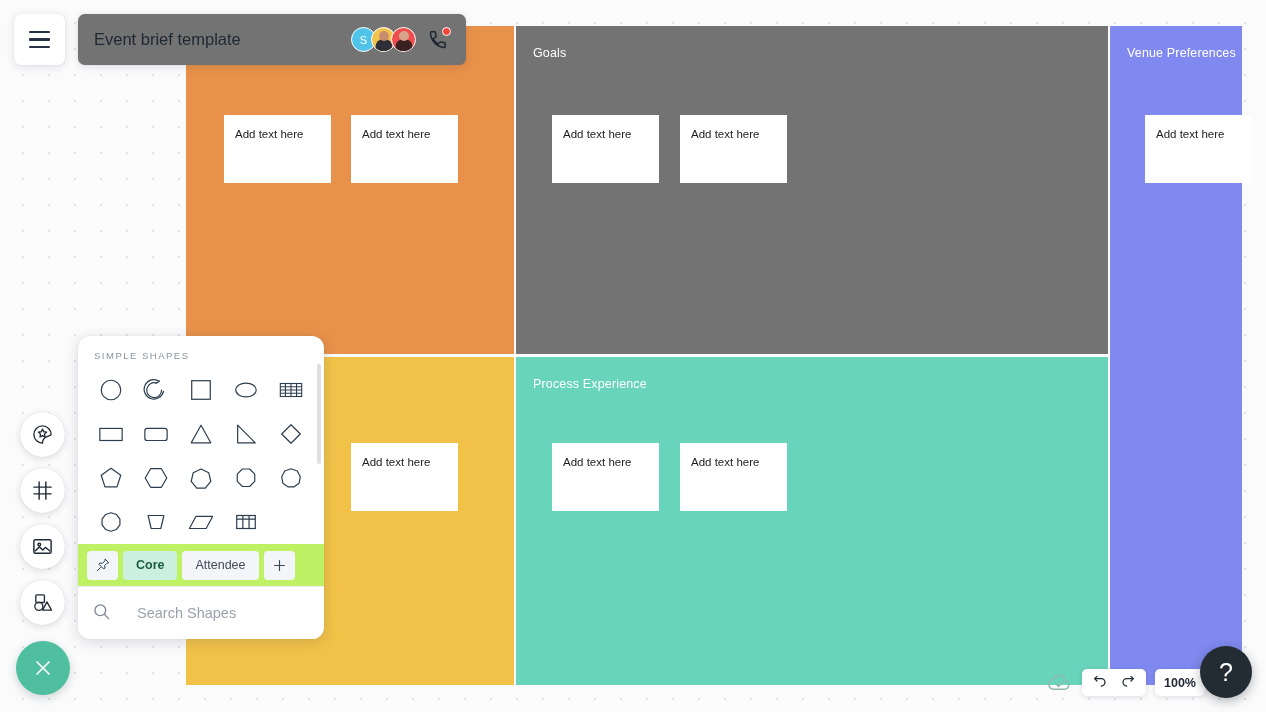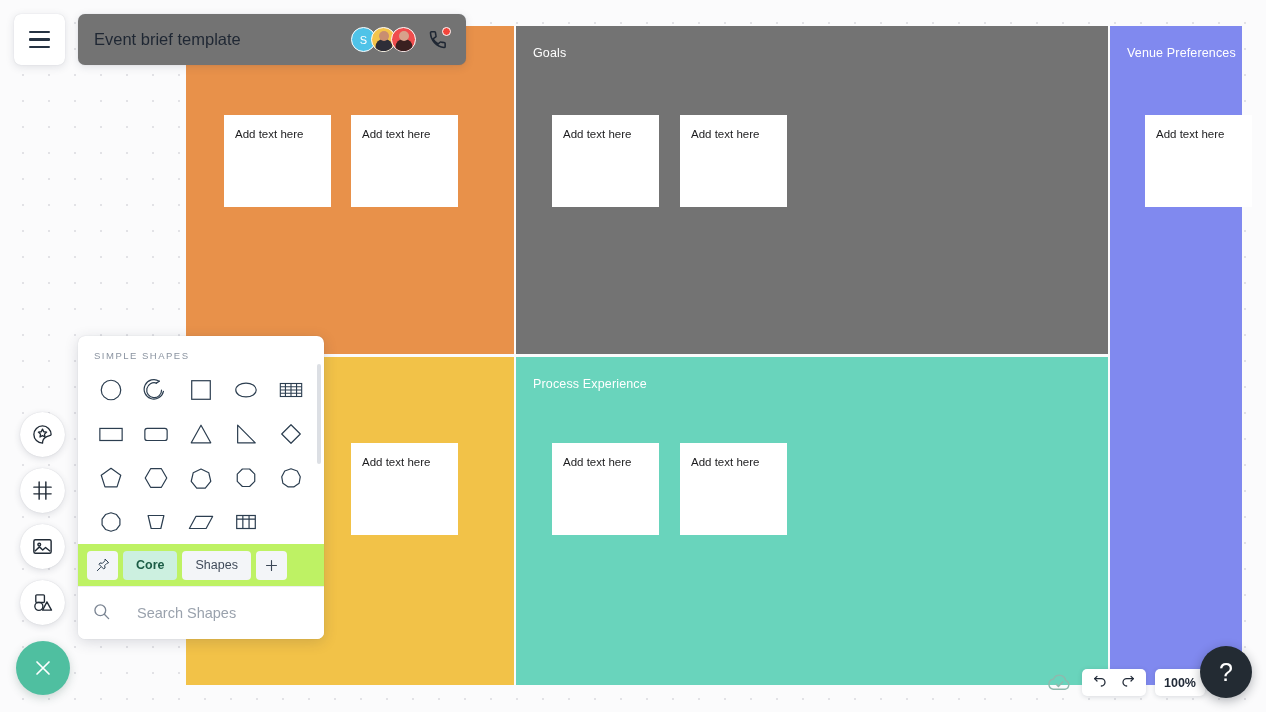--- a/index.html
+++ b/index.html
@@ -48,21 +48,21 @@
   #panel-orange  { left: 186px; top: 26px;  width: 328px; height: 328px; }
   #panel-yellow  { left: 186px; top: 357px; width: 328px; height: 328px; }
   #panel-teal    { left: 516px; top: 26px;  width: 592px; height: 328px; }
   #panel-mint    { left: 516px; top: 357px; width: 592px; height: 328px; }
   #panel-purple  { left: 1110px; top: 26px; width: 132px; height: 659px; }
 
   
   .note {
     position: absolute;
     width: 107px;
-    height: 92px;
+    height: 68px;
     background: #ffffff;
     padding: 12px 11px;
     font-size: 11.5px;
     color: #1d1d1f;
     line-height: 1.3;
     cursor: default;
   }
 
   
   #titlebar {
@@ -182,21 +182,21 @@
     z-index: 26;
     cursor: pointer;
   }
 
   
   #shapes-panel {
     position: absolute;
     left: 78px; top: 336px;
     width: 246px; height: 303px;
     background: #ffffff;
-    border-radius: 7px;
+    border-radius: 12px;
     box-shadow: 0 3px 14px rgba(40,50,70,.17), 0 0 1px rgba(40,50,70,.2);
     z-index: 28;
     display: flex;
     flex-direction: column;
     overflow: hidden;
   }
   #shapes-scroll {
     flex: 1;
     position: relative;
     overflow: hidden;
@@ -525,21 +525,21 @@
     </div>
 
     <div id="shape-tabs">
       <div class="tab-chip icon-chip">
         <svg width="16" height="16" viewBox="0 0 24 24" fill="none" stroke="#2c3e50" stroke-width="1.5" stroke-linecap="round" stroke-linejoin="round">
           <path d="M15.5 3.5l5 5-2.6 1-3.4 3.4.6 3.6-2.3 1.3-6.6-6.6 1.3-2.3 3.6.6 3.4-3.4z"></path>
           <path d="M8.2 15.8L3.5 20.5"></path>
         </svg>
       </div>
       <div class="tab-chip active">Core</div>
-      <div class="tab-chip">Shapes</div>
+      <div class="tab-chip">Attendee</div>
       <div class="tab-chip icon-chip">
         <svg width="17" height="17" viewBox="0 0 24 24" fill="none" stroke="#3b4756" stroke-width="1.6" stroke-linecap="round">
           <path d="M12 5v14M5 12h14"></path>
         </svg>
       </div>
     </div>
 
     <div id="shape-search">
       <span>
         <svg width="19" height="19" viewBox="0 0 24 24" fill="none" stroke="#7b8593" stroke-width="1.7" stroke-linecap="round">

